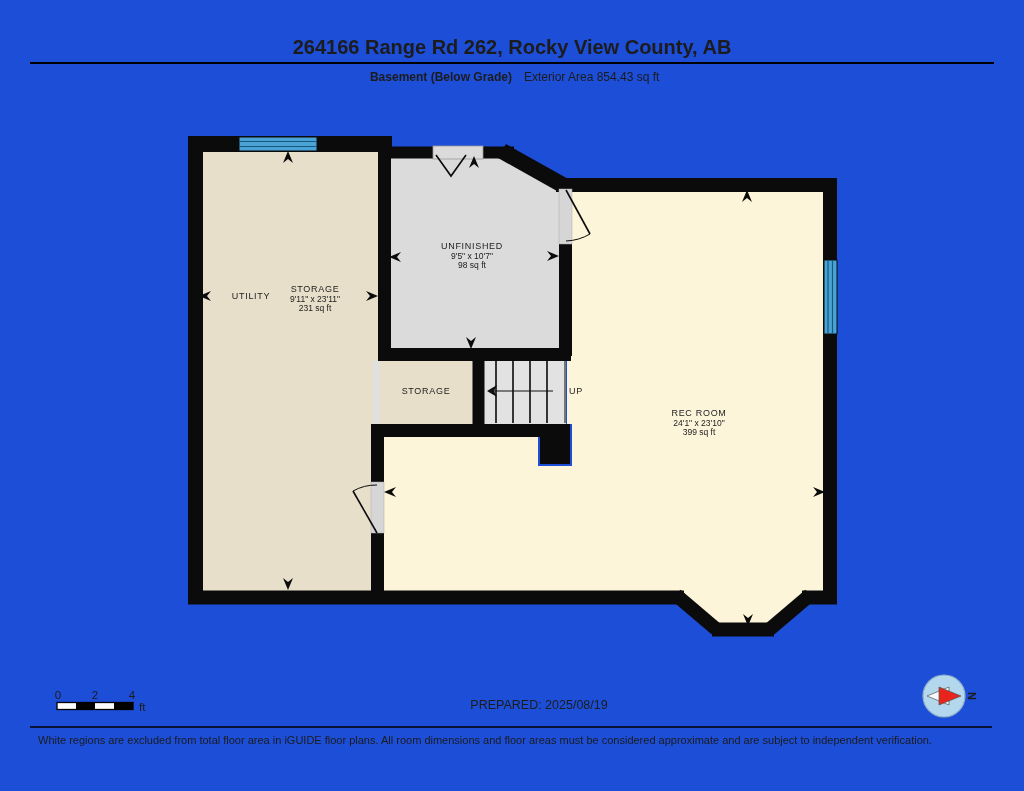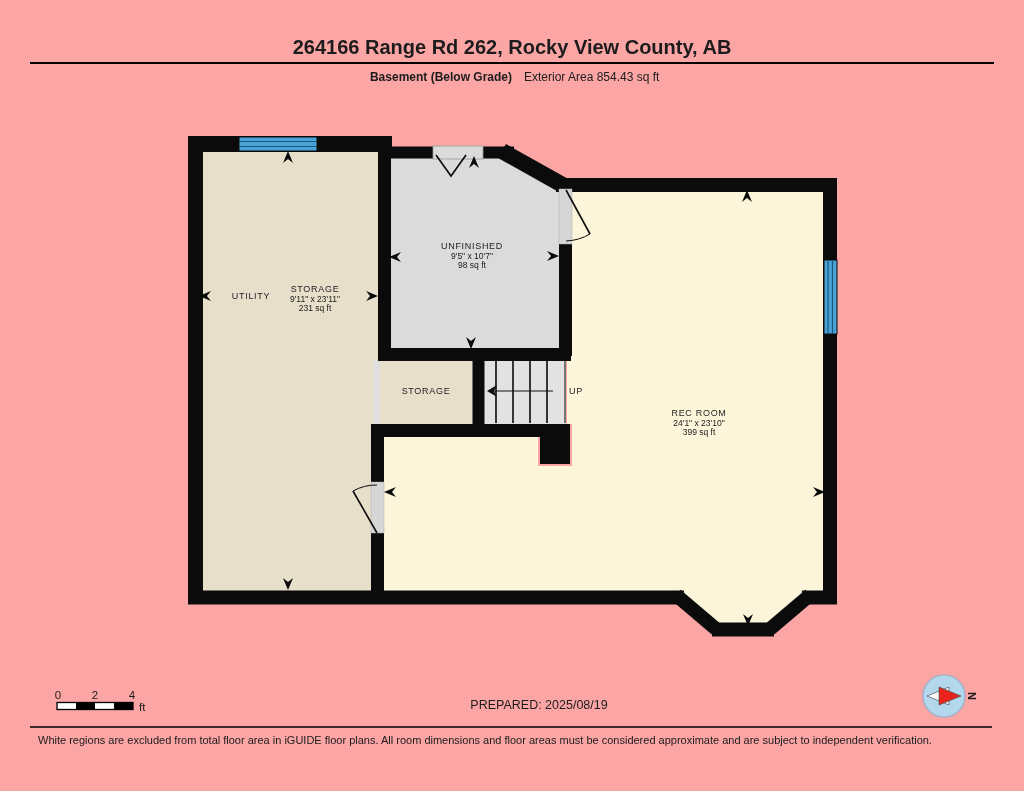--- a/index.html
+++ b/index.html
@@ -1,19 +1,19 @@
 <!DOCTYPE html>
 <html><head>
 <meta charset="utf-8">
 <style>
   html,body{margin:0;padding:0;background:#ffffff;}
   .page{
     position:relative;
     width:1024px;height:791px;
-    background:#fca5a5;
+    background:#1d4ed8;
     font-family:"Liberation Sans","DejaVu Sans",sans-serif;
     overflow:hidden;
     text-align:center;
   }
   svg text{font-family:"Liberation Sans","DejaVu Sans",sans-serif;fill:#1c1c1c;}
   .room-label{letter-spacing:0.7px;}
 </style>
 </head>
 <body>
 

